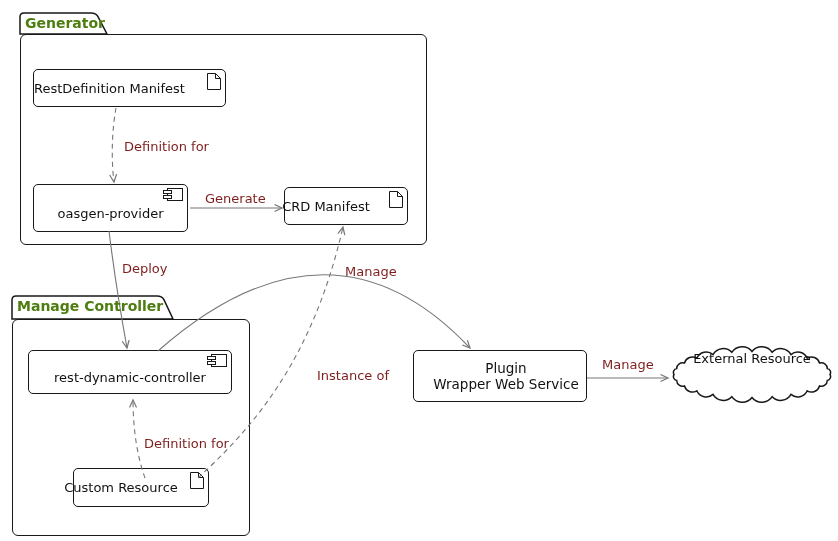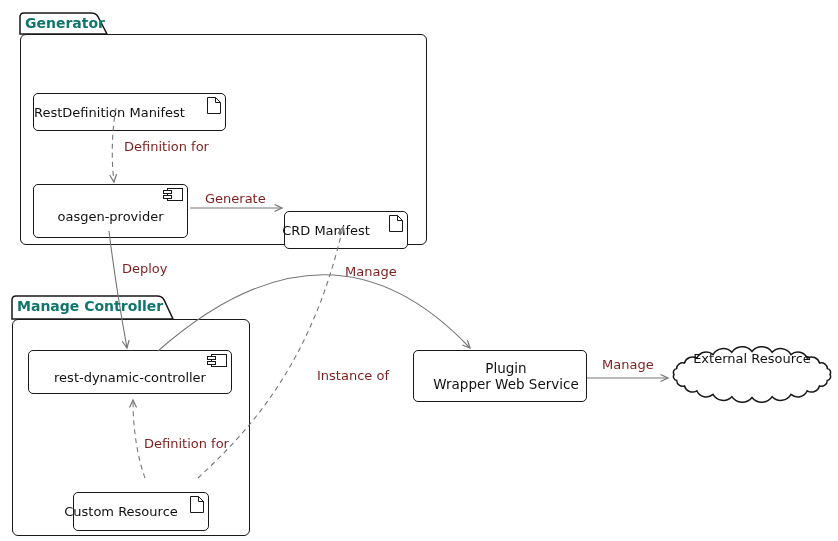--- a/index.html
+++ b/index.html
@@ -7,30 +7,30 @@
     position:relative; width:838px; height:541px; background:#ffffff;
     font-family:"DejaVu Sans","Liberation Sans",sans-serif; color:#111;
     overflow:hidden;
   }
   .package {
     position:absolute; border:1.5px solid #181818; border-radius:6px;
     background:#ffffff; z-index:1;
   }
   .pkg-label {
     position:absolute; z-index:5; font-size:14px; font-weight:bold;
-    white-space:nowrap; color:#0f766e;
+    white-space:nowrap; color:#4d7c0f;
   }
   .node {
     position:absolute; border:1.5px solid #181818; border-radius:5px;
     background:#ffffff; z-index:3; box-sizing:border-box;
     display:flex; align-items:center; justify-content:center;
     font-size:13px; white-space:nowrap;
   }
   .node .corner-icon { position:absolute; top:3px; right:4px; }
-  .node.artifact { padding-right:40px;margin-top:24px; }
+  .node.artifact { padding-right:40px; }
   .node.component { padding-top:10px; }
   .node.plain { flex-direction:column; align-items:center; justify-content:center;
     padding-left:12px; line-height:16.5px; font-size:13.5px; }
   .edge-label {
     position:absolute; z-index:5; font-size:13px; white-space:nowrap; color:#7f1d1d;
   }
   .cloud-label {
     position:absolute; z-index:5; font-size:13px; white-space:nowrap;
     display:flex; justify-content:center;
   }
@@ -48,21 +48,21 @@
   <div class="pkg-label" style="left:17px; top:298px;">Manage Controller</div>
 
   <div class="node artifact" style="left:33px; top:69px; width:193px; height:38px;">
     <span>RestDefinition Manifest</span>
     <svg class="corner-icon" width="14" height="17" viewBox="0 0 14 17">
       <path d="M0.5,0.5 L8.5,0.5 L13.5,5.5 L13.5,16.5 L0.5,16.5 Z" fill="#fff" stroke="#181818"></path>
       <path d="M8.5,0.5 L8.5,5.5 L13.5,5.5" fill="none" stroke="#181818"></path>
     </svg>
   </div>
 
-  <div class="node component" style="left:33px; top:184px; width:155px; height:54px;">
+  <div class="node component" style="left:33px; top:184px; width:155px; height:48px;">
     <span>oasgen-provider</span>
     <svg class="corner-icon" width="20" height="13" viewBox="0 0 20 13">
       <rect x="4.5" y="0.5" width="15" height="12" fill="#fff" stroke="#181818"></rect>
       <rect x="0.5" y="2.5" width="8" height="3" fill="#fff" stroke="#181818"></rect>
       <rect x="0.5" y="7.5" width="8" height="3" fill="#fff" stroke="#181818"></rect>
     </svg>
   </div>
 
   <div class="node artifact" style="left:284px; top:187px; width:124px; height:38px;">
     <span>CRD Manifest</span>

